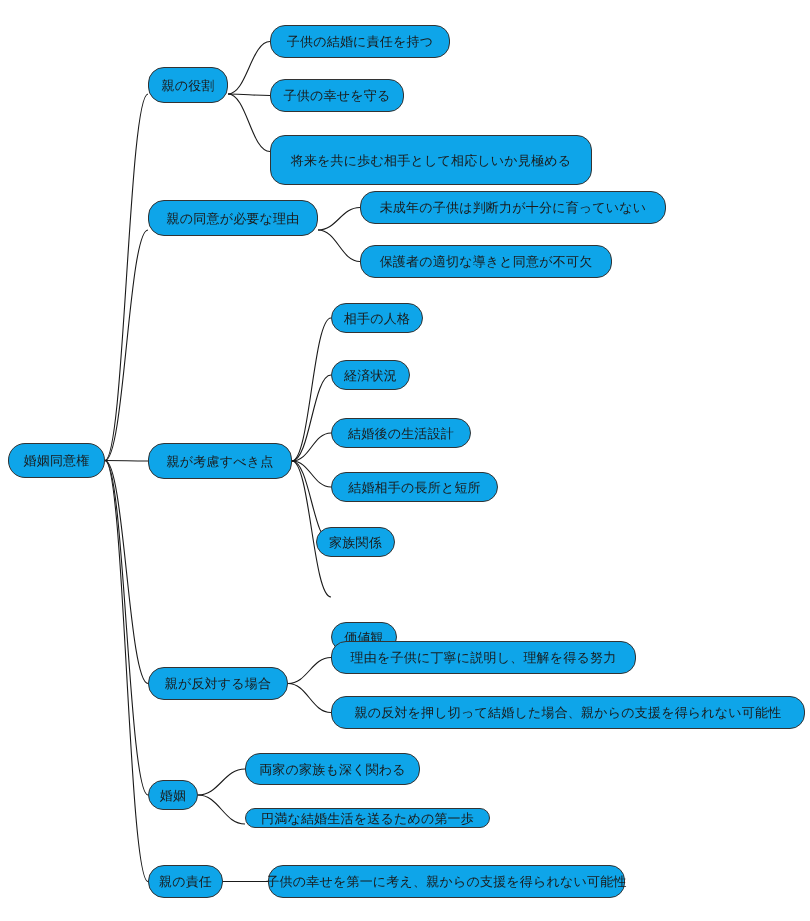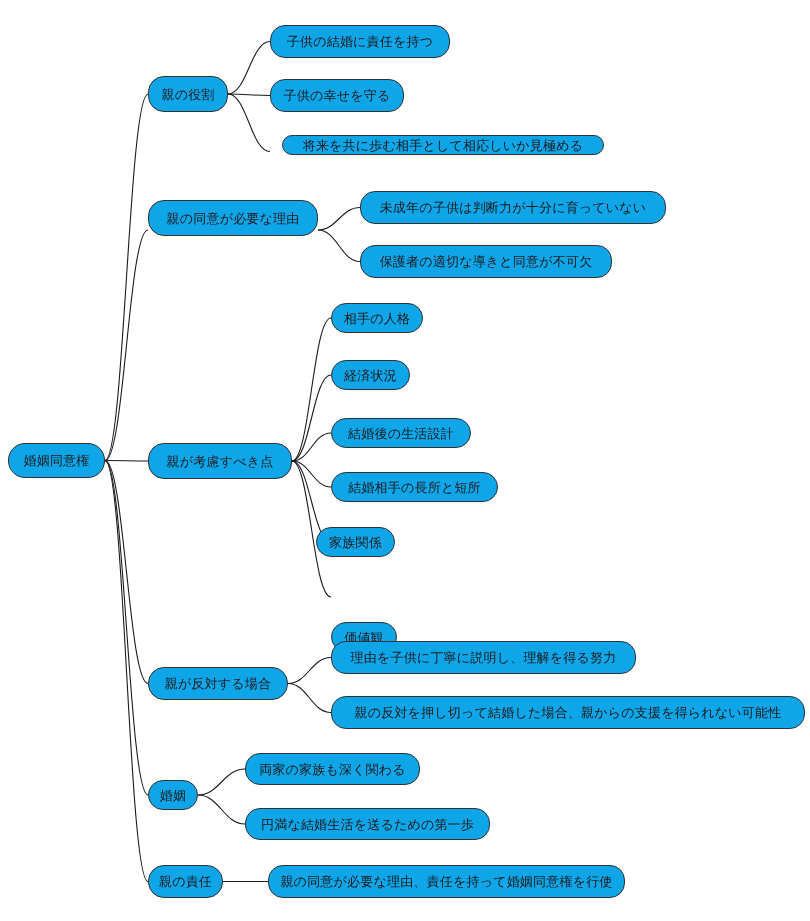--- a/index.html
+++ b/index.html
@@ -71,30 +71,30 @@
       <path d="M 105 460.5 C 124.35 460.5, 128.65 795, 148 795" fill="none" stroke="#1a1a1a" stroke-width="1.1"></path>
       <path d="M 198 795 C 219.15 795, 223.85 769, 245 769" fill="none" stroke="#1a1a1a" stroke-width="1.1"></path>
       <path d="M 198 795 C 219.15 795, 223.85 824, 245 824" fill="none" stroke="#1a1a1a" stroke-width="1.1"></path>
       <path d="M 105 460.5 C 124.35 460.5, 128.65 881.5, 148 881.5" fill="none" stroke="#1a1a1a" stroke-width="1.1"></path>
       <path d="M 223 881.5 C 243.25 881.5, 247.75 881.5, 268 881.5" fill="none" stroke="#1a1a1a" stroke-width="1.1"></path>
     </svg>
   <div id="nodes">
       <div class="node root" style="left: 8px; top: 443px; width: 97px; height: 35px;">
         <span class="node-label">婚姻同意権</span>
       </div>
-      <div class="node branch" style="left: 148px; top: 76px; width: 80px; height: 36px;">
+      <div class="node branch" style="left: 148px; top: 67px; width: 80px; height: 36px;">
         <span class="node-label">親の役割</span>
       </div>
       <div class="node leaf" style="left: 270px; top: 25px; width: 180px; height: 33px;">
         <span class="node-label">子供の結婚に責任を持つ</span>
       </div>
       <div class="node leaf" style="left: 270px; top: 79px; width: 134px; height: 33px;">
         <span class="node-label">子供の幸せを守る</span>
       </div>
-      <div class="node leaf" style="left: 282px; top: 135px; width: 322px; height: 20px;">
+      <div class="node leaf" style="left: 270px; top: 135px; width: 322px; height: 50px;">
         <span class="node-label">将来を共に歩む相手として相応しいか見極める</span>
       </div>
       <div class="node branch" style="left: 148px; top: 200px; width: 170px; height: 36px;">
         <span class="node-label">親の同意が必要な理由</span>
       </div>
       <div class="node leaf" style="left: 360px; top: 191px; width: 306px; height: 33px;">
         <span class="node-label">未成年の子供は判断力が十分に育っていない</span>
       </div>
       <div class="node leaf" style="left: 360px; top: 245px; width: 252px; height: 33px;">
         <span class="node-label">保護者の適切な導きと同意が不可欠</span>
@@ -128,23 +128,23 @@
       </div>
       <div class="node leaf" style="left: 331px; top: 696px; width: 474px; height: 33px;">
         <span class="node-label">親の反対を押し切って結婚した場合、親からの支援を得られない可能性</span>
       </div>
       <div class="node branch" style="left: 148px; top: 780px; width: 50px; height: 30px;">
         <span class="node-label">婚姻</span>
       </div>
       <div class="node leaf" style="left: 245px; top: 753px; width: 175px; height: 32px;">
         <span class="node-label">両家の家族も深く関わる</span>
       </div>
-      <div class="node leaf" style="left: 245px; top: 808px; width: 245px; height: 32px; text-align: center;">
+      <div class="node leaf" style="left: 245px; top: 808px; width: 245px; height: 20px; text-align: center;">
         <span class="node-label">円満な結婚生活を送るための第一歩</span>
       </div>
       <div class="node branch" style="left: 148px; top: 865px; width: 75px; height: 33px;">
         <span class="node-label">親の責任</span>
       </div>
       <div class="node leaf" style="left: 268px; top: 865px; width: 357px; height: 33px;">
-        <span class="node-label">親の同意が必要な理由、責任を持って婚姻同意権を行使</span>
+        <span class="node-label">子供の幸せを第一に考え、親からの支援を得られない可能性</span>
       </div>
     </div>
 </div>
 
 </body></html>

